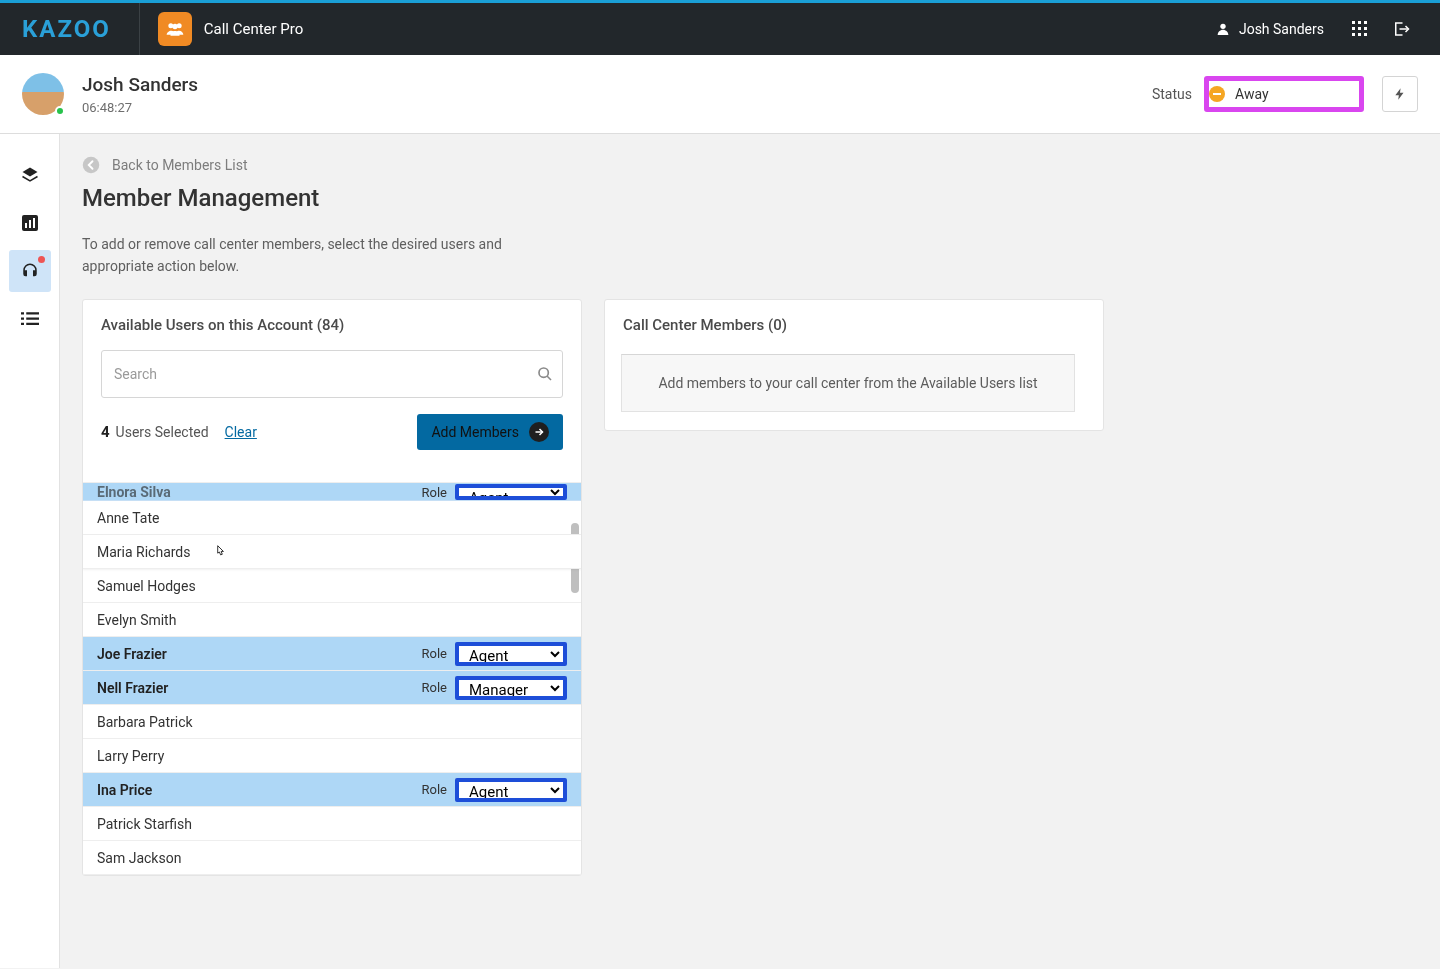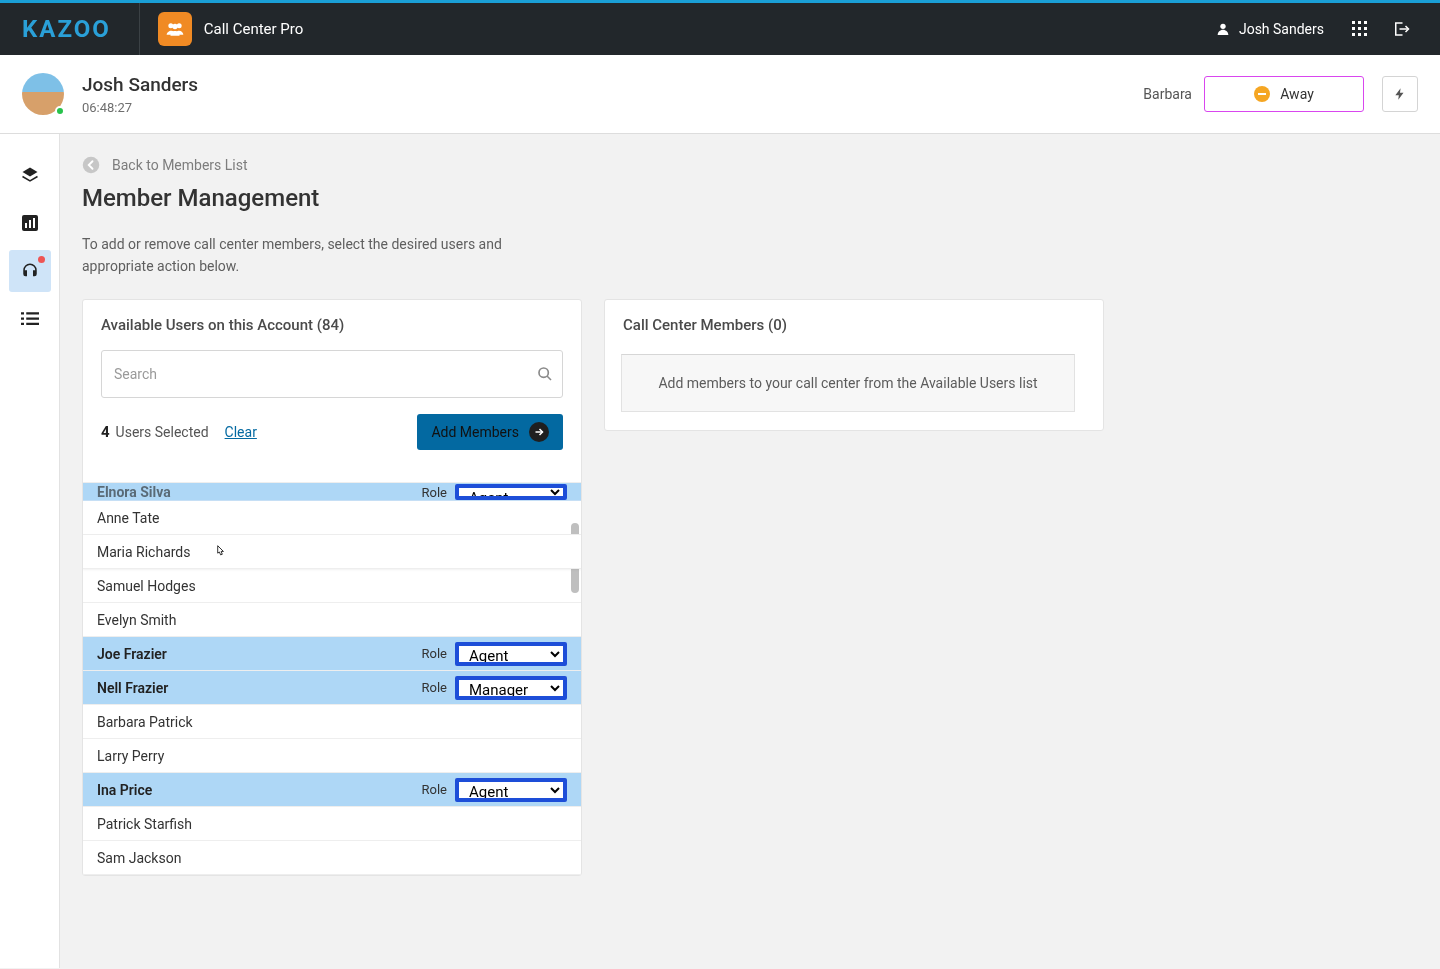--- a/index.html
+++ b/index.html
@@ -20,21 +20,21 @@
   .nav-grid-icon, .nav-exit-icon { padding:0 12px; cursor:pointer; color:#fff; display:flex; align-items:center;}
 
   
   .header { background:#fff; border-bottom:1px solid #ddd; display:flex; align-items:center; padding:18px 22px; }
   .avatar { width:42px; height:42px; border-radius:50%; background:linear-gradient(180deg,#7ec0e7 0%,#7ec0e7 45%,#d7a06a 45%,#d7a06a 100%); position:relative; margin-right:18px;}
   .avatar .dot { position:absolute; right:-1px; bottom:-1px; width:10px; height:10px; border-radius:50%; background:#27c24c; border:2px solid #fff;}
   .header-name { font-size:19px; font-weight:500; color:#333; }
   .header-time { font-size:13px; color:#6e6e6e; margin-top:4px;}
   .header-spacer { flex:1; }
   .status-label { font-size:14px; color:#555; margin-right:12px; }
-  .status-btn { display:flex; align-items:center; justify-content:center; gap:10px; border:1px solid #d946ef; border-radius:3px; background:#fff; height:36px; width:160px; cursor:pointer; font-size:14px; color:#333; }
+  .status-btn { display:flex; align-items:center; justify-content:flex-start; gap:10px; border:5px solid #d946ef; border-radius:3px; background:#fff; height:36px; width:160px; cursor:pointer; font-size:14px; color:#333; }
   .away-dot{ width:16px; height:16px; border-radius:50%; background:#f5a623; display:inline-flex; align-items:center; justify-content:center;}
   .away-dot::after{content:""; width:8px; height:2px; background:#fff; display:block;}
   .bolt-btn { margin-left:18px; width:36px; height:36px; border:1px solid #d4d4d4; border-radius:3px; background:#fff; display:flex; align-items:center; justify-content:center; cursor:pointer; }
 
   
   .main-wrap { display:flex; }
   .sidebar { width:60px; background:#fff; border-right:1px solid #e2e2e2; min-height:calc(100vh - 55px - 80px); padding-top:20px; display:flex; flex-direction:column; align-items:center; gap:6px;}
   .side-item { width:42px; height:42px; border-radius:3px; display:flex; align-items:center; justify-content:center; cursor:pointer; position:relative;}
   .side-item.active { background:#cfe4f8; }
   .side-item .badge-dot { position:absolute; top:6px; right:6px; width:7px; height:7px; border-radius:50%; background:#e55;}
@@ -134,21 +134,21 @@
 
 <div class="header">
   <div class="avatar">
       <span class="dot"></span>
     </div>
   <div>
     <div class="header-name">Josh Sanders</div>
     <div class="header-time">06:48:27</div>
   </div>
   <div class="header-spacer"></div>
-  <div class="status-label">Barbara</div>
+  <div class="status-label">Status</div>
   <button class="status-btn">
     <span class="away-dot"></span>
     <span>Away</span>
   </button>
   <button class="bolt-btn">
     <svg width="14" height="18" viewBox="0 0 24 24" fill="#555">
         <path d="M13 2L4 14h6l-1 8 9-12h-6z"></path>
       </svg>
   </button>
 </div>

